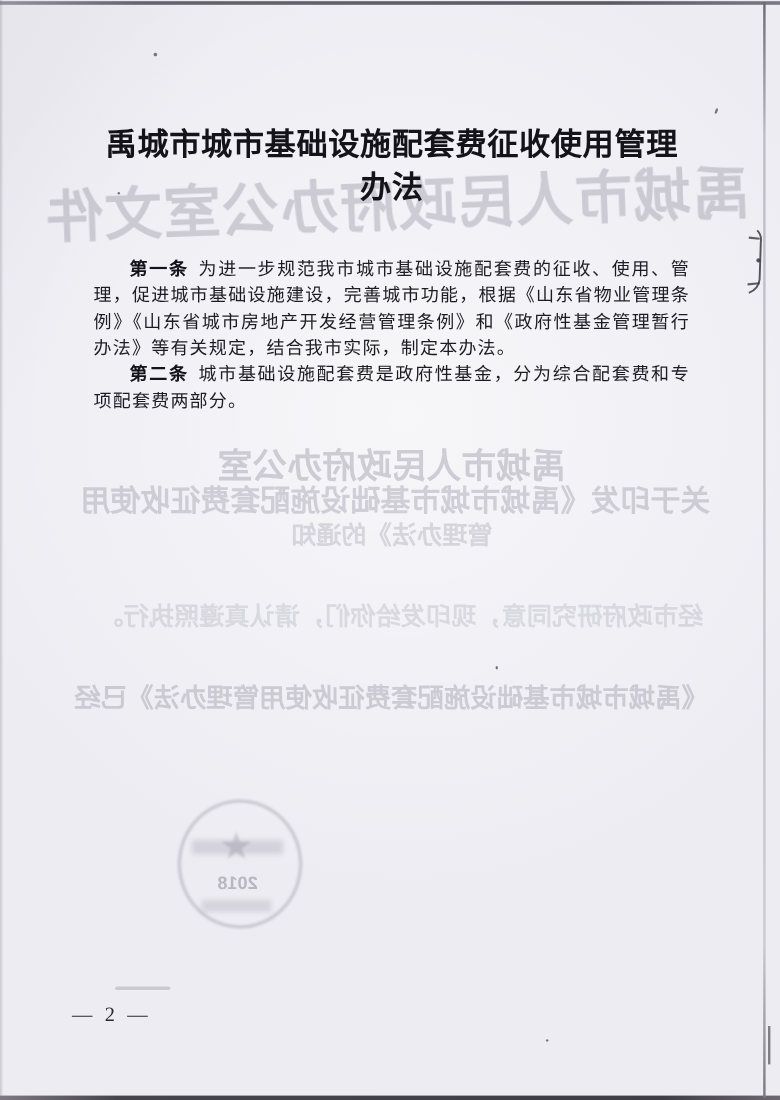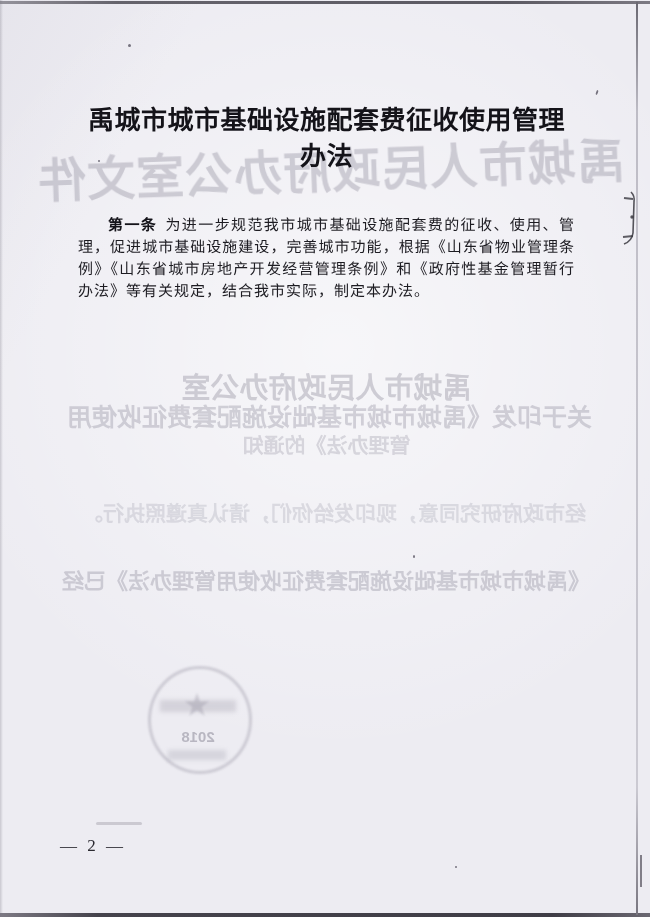--- a/index.html
+++ b/index.html
@@ -94,20 +94,23 @@
   <div class="seal-blob1"></div>
   <div class="seal-year">2018</div>
   <div class="seal-blob2"></div>
 
   <div class="content">
     <h1 class="doc-title">禹城市城市基础设施配套费征收使用管理办法</h1>
     <div class="doc-body">
       <p>
         <span class="para-label">第一条</span><span>为进一步规范我市城市基础设施配套费的征收、使用、管理，促进城市基础设施建设，完善城市功能，根据《山东省物业管理条例》《山东省城市房地产开发经营管理条例》和《政府性基金管理暂行办法》等有关规定，结合我市实际，制定本办法。</span>
       </p>
+      <p>
+        <span class="para-label">第二条</span><span>城市基础设施配套费是政府性基金，分为综合配套费和专项配套费两部分。</span>
+      </p>
     </div>
   </div>
 
   <div class="page-number">— 2 —</div>
 
   <svg class="binding-mark" width="18" height="58" viewBox="0 0 18 58">
     <path d="M11,2 q4,4 3,10 l-1,31 q-1,8 -9,11" fill="none" stroke="#3a3840" stroke-width="1.6" opacity="0.85"></path>
     <path d="M4,8 l9,1" fill="none" stroke="#3a3840" stroke-width="1.8" opacity="0.8"></path>
     <circle cx="12" cy="27" r="1.7" fill="#3a3840" opacity="0.85"></circle>
     <path d="M3,47 l10,-1" fill="none" stroke="#3a3840" stroke-width="1.8" opacity="0.8"></path>

